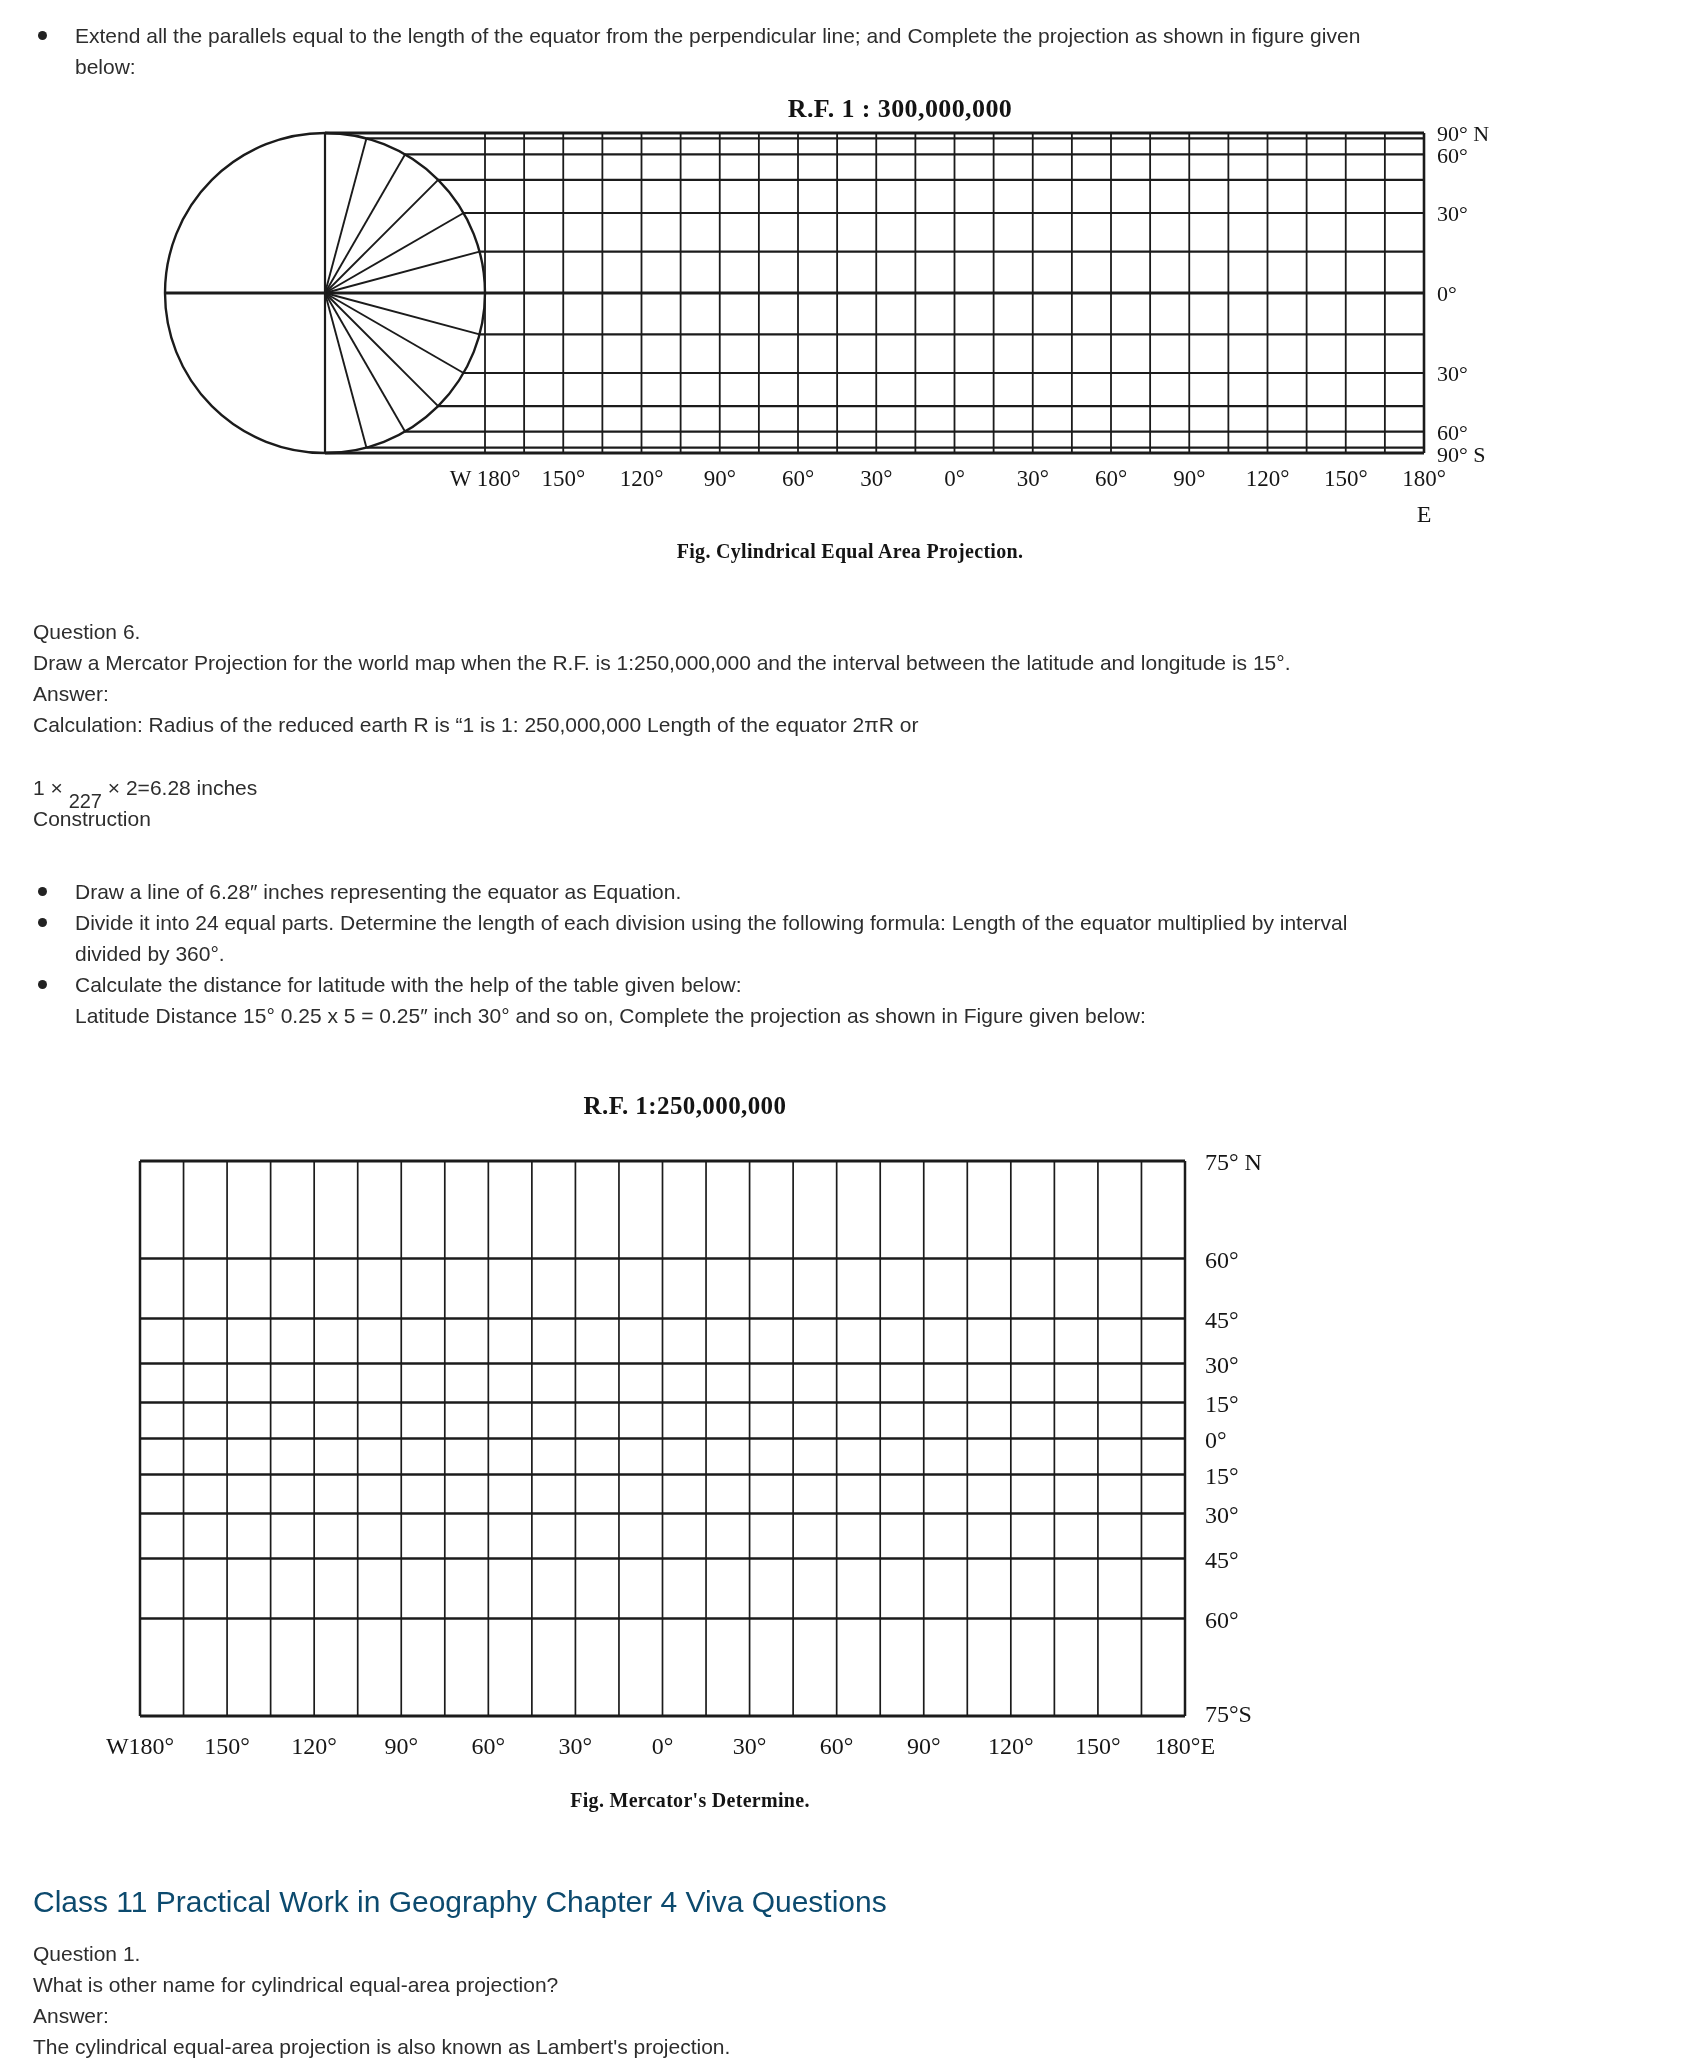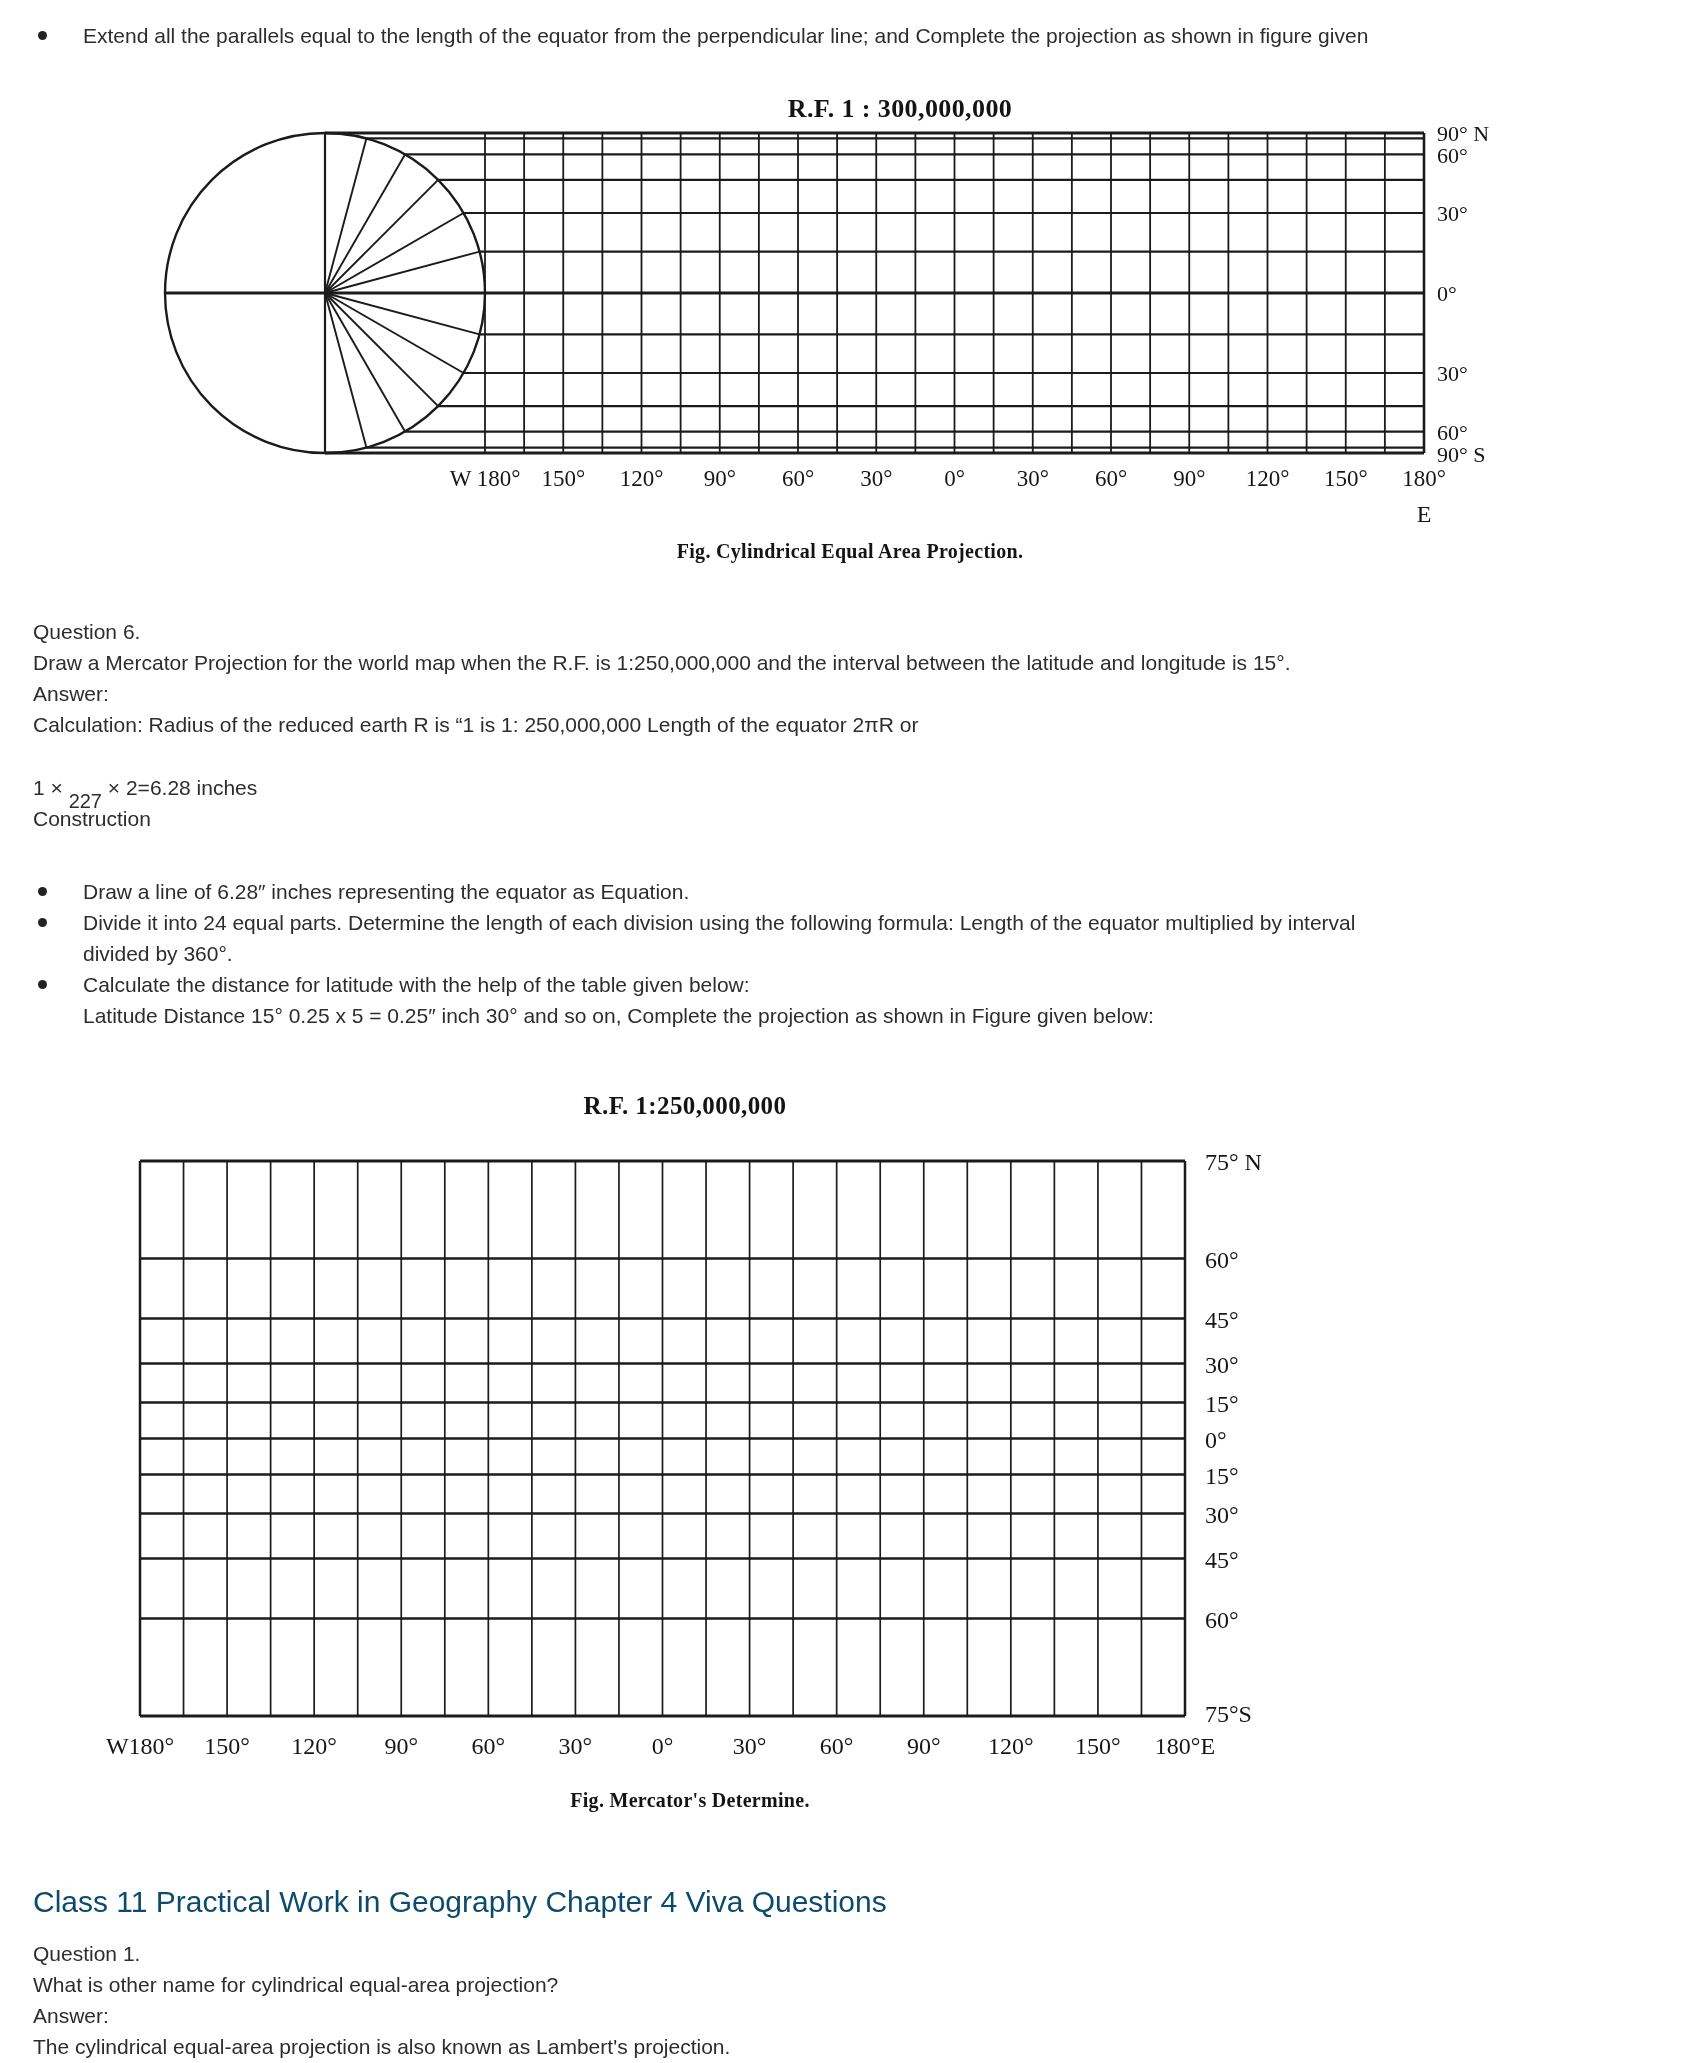--- a/index.html
+++ b/index.html
@@ -4,36 +4,37 @@
 <style>
   html,body{margin:0;padding:0;background:#ffffff;}
   .page{position:relative;width:1700px;height:2063px;background:#ffffff;overflow:hidden;
         font-family:"Liberation Sans","DejaVu Sans",sans-serif;color:#2d2d2d;}
   .abs{position:absolute;}
   .body-text{font-size:21px;line-height:31px;color:#2d2d2d;}
   .serif{font-family:"Liberation Serif","DejaVu Serif",serif;}
   .fig-title{font-size:26px;font-weight:600;color:#141414;letter-spacing:.4px;white-space:nowrap;}
   .fig-caption{font-size:20px;font-weight:700;color:#141414;letter-spacing:.3px;white-space:nowrap;}
   .center{transform:translateX(-50%);}
-  .bullet-row{display:flex;align-items:flex-start;gap:8px;}
+  .bullet-row{display:flex;align-items:flex-start;}
   .dot{flex:0 0 auto;width:9px;height:9px;border-radius:50%;background:#222;margin:11px 28px 0 0;}
   .bullet-lines{flex:1 1 auto;}
   .heading{font-size:30px;line-height:36px;color:#0c4a6e;}
   .eq-small{font-size:20px;position:relative;top:13px;}
   svg text{font-family:"Liberation Serif","DejaVu Serif",serif;fill:#161616;}
 </style>
 </head>
 <body>
 
 <div class="page">
 
   <div class="abs bullet-row" style="left:38px;top:20px;width:1460px">
     <span class="dot"></span>
     <div class="bullet-lines body-text" id="intro-lines">
         <div>Extend all the parallels equal to the length of the equator from the perpendicular line; and Complete the projection as shown in figure given</div>
+        <div>below:</div>
       </div>
   </div>
 
   <div class="abs serif fig-title center" style="left:900px;top:94px">R.F. 1 : 300,000,000</div>
   <svg id="fig1" class="abs" style="left:0;top:120px" width="1700" height="412">
       <circle cx="325" cy="173" r="160" fill="none" stroke="#1b1b1b" stroke-width="2.4"></circle>
       <line x1="325" y1="13" x2="325" y2="333" stroke="#1b1b1b" stroke-width="2.2"></line>
       <line x1="165" y1="173" x2="1424" y2="173" stroke="#1b1b1b" stroke-width="2.8"></line>
       <line x1="325" y1="13" x2="1424" y2="13" stroke="#1b1b1b" stroke-width="2.8"></line>
       <line x1="325" y1="333" x2="1424" y2="333" stroke="#1b1b1b" stroke-width="2.8"></line>

